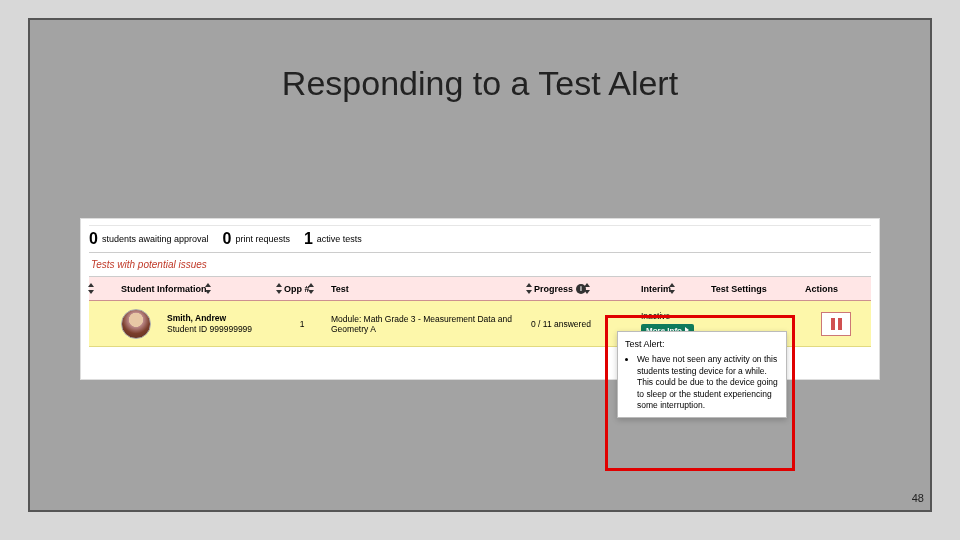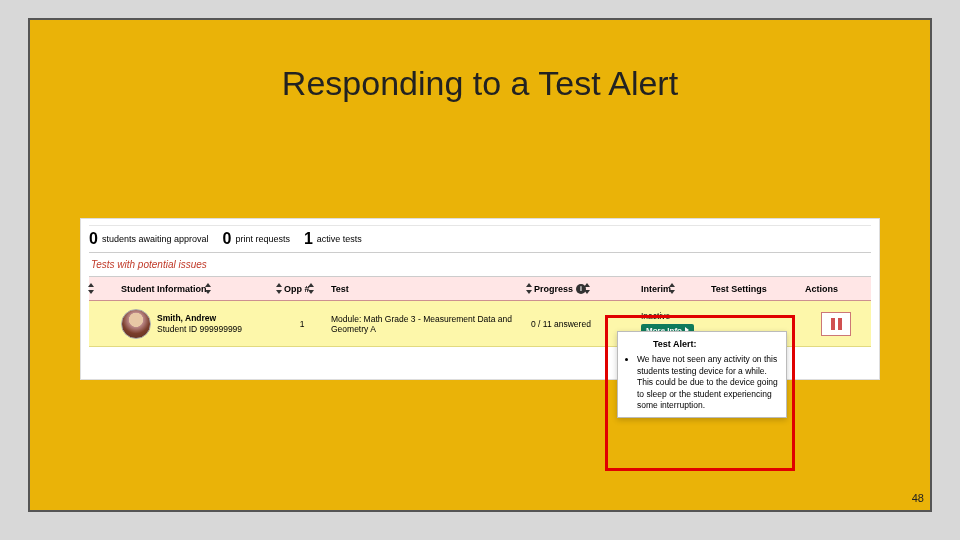--- a/index.html
+++ b/index.html
@@ -8,21 +8,21 @@
     width: 960px;
     height: 540px;
     background: #d8d8d8;
     font-family: Arial, Helvetica, sans-serif;
     position: relative;
   }
   .slide-frame {
     position: absolute;
     left: 28px; top: 18px; right: 28px; bottom: 28px;
     border: 2px solid #555;
-    background: #eab308;
+    background: #a3a3a3;
   }
   .title {
     text-align: center;
     font-size: 34px;
     font-weight: 400;
     margin-top: 44px;
     color: #222;
   }
   .panel {
     position: absolute;
@@ -114,21 +114,21 @@
     min-height: 46px;
     align-items: center;
     border-bottom: 1px solid #e2da80;
   }
   .trow > div { padding: 4px 4px; }
   .avatar {
     width: 30px; height: 30px; border-radius: 50%;
     background: radial-gradient(circle at 50% 35%, #e7c7a5 30%, #b88 32%, #7a3d2b 60%, #5a2d1f 100%);
     border: 1px solid #aaa;
   }
-  .stud { display:flex; align-items:center; gap:6px; }
+  .stud { display:flex; align-items:center; gap:16px; }
   .stud .lines { line-height: 1.25; }
   .stud .lines .n { font-weight:700; }
   .moreinfo {
     display:inline-flex; align-items:center; gap:3px;
     background:#0f7b5c; color:#fff; font-size:8px; font-weight:700;
     padding: 2px 5px; border-radius: 2px; margin-top: 3px;
   }
   .tri {
     width:0; height:0; border-left:4px solid #fff;
     border-top:3px solid transparent; border-bottom:3px solid transparent;
@@ -145,21 +145,21 @@
     left: 587px; top: 311px;
     width: 170px;
     background: #fff;
     border: 1px solid #bbb;
     box-shadow: 0 2px 6px rgba(0,0,0,.2);
     font-size: 8.5px;
     padding: 6px 7px;
     line-height: 1.35;
     z-index: 5;
   }
-  .popup .pt { font-weight: 700; margin-bottom: 4px; font-size: 9px; margin-left: 28px; }
+  .popup .pt { font-weight: 400; margin-bottom: 4px; font-size: 9px; }
   .popup ul { padding-left: 12px; margin: 0; }
   .redbox {
     position: absolute;
     left: 575px; top: 295px;
     width: 190px; height: 156px;
     border: 3px solid #e00000;
     z-index: 6;
     pointer-events: none;
   }
   .page-num {

